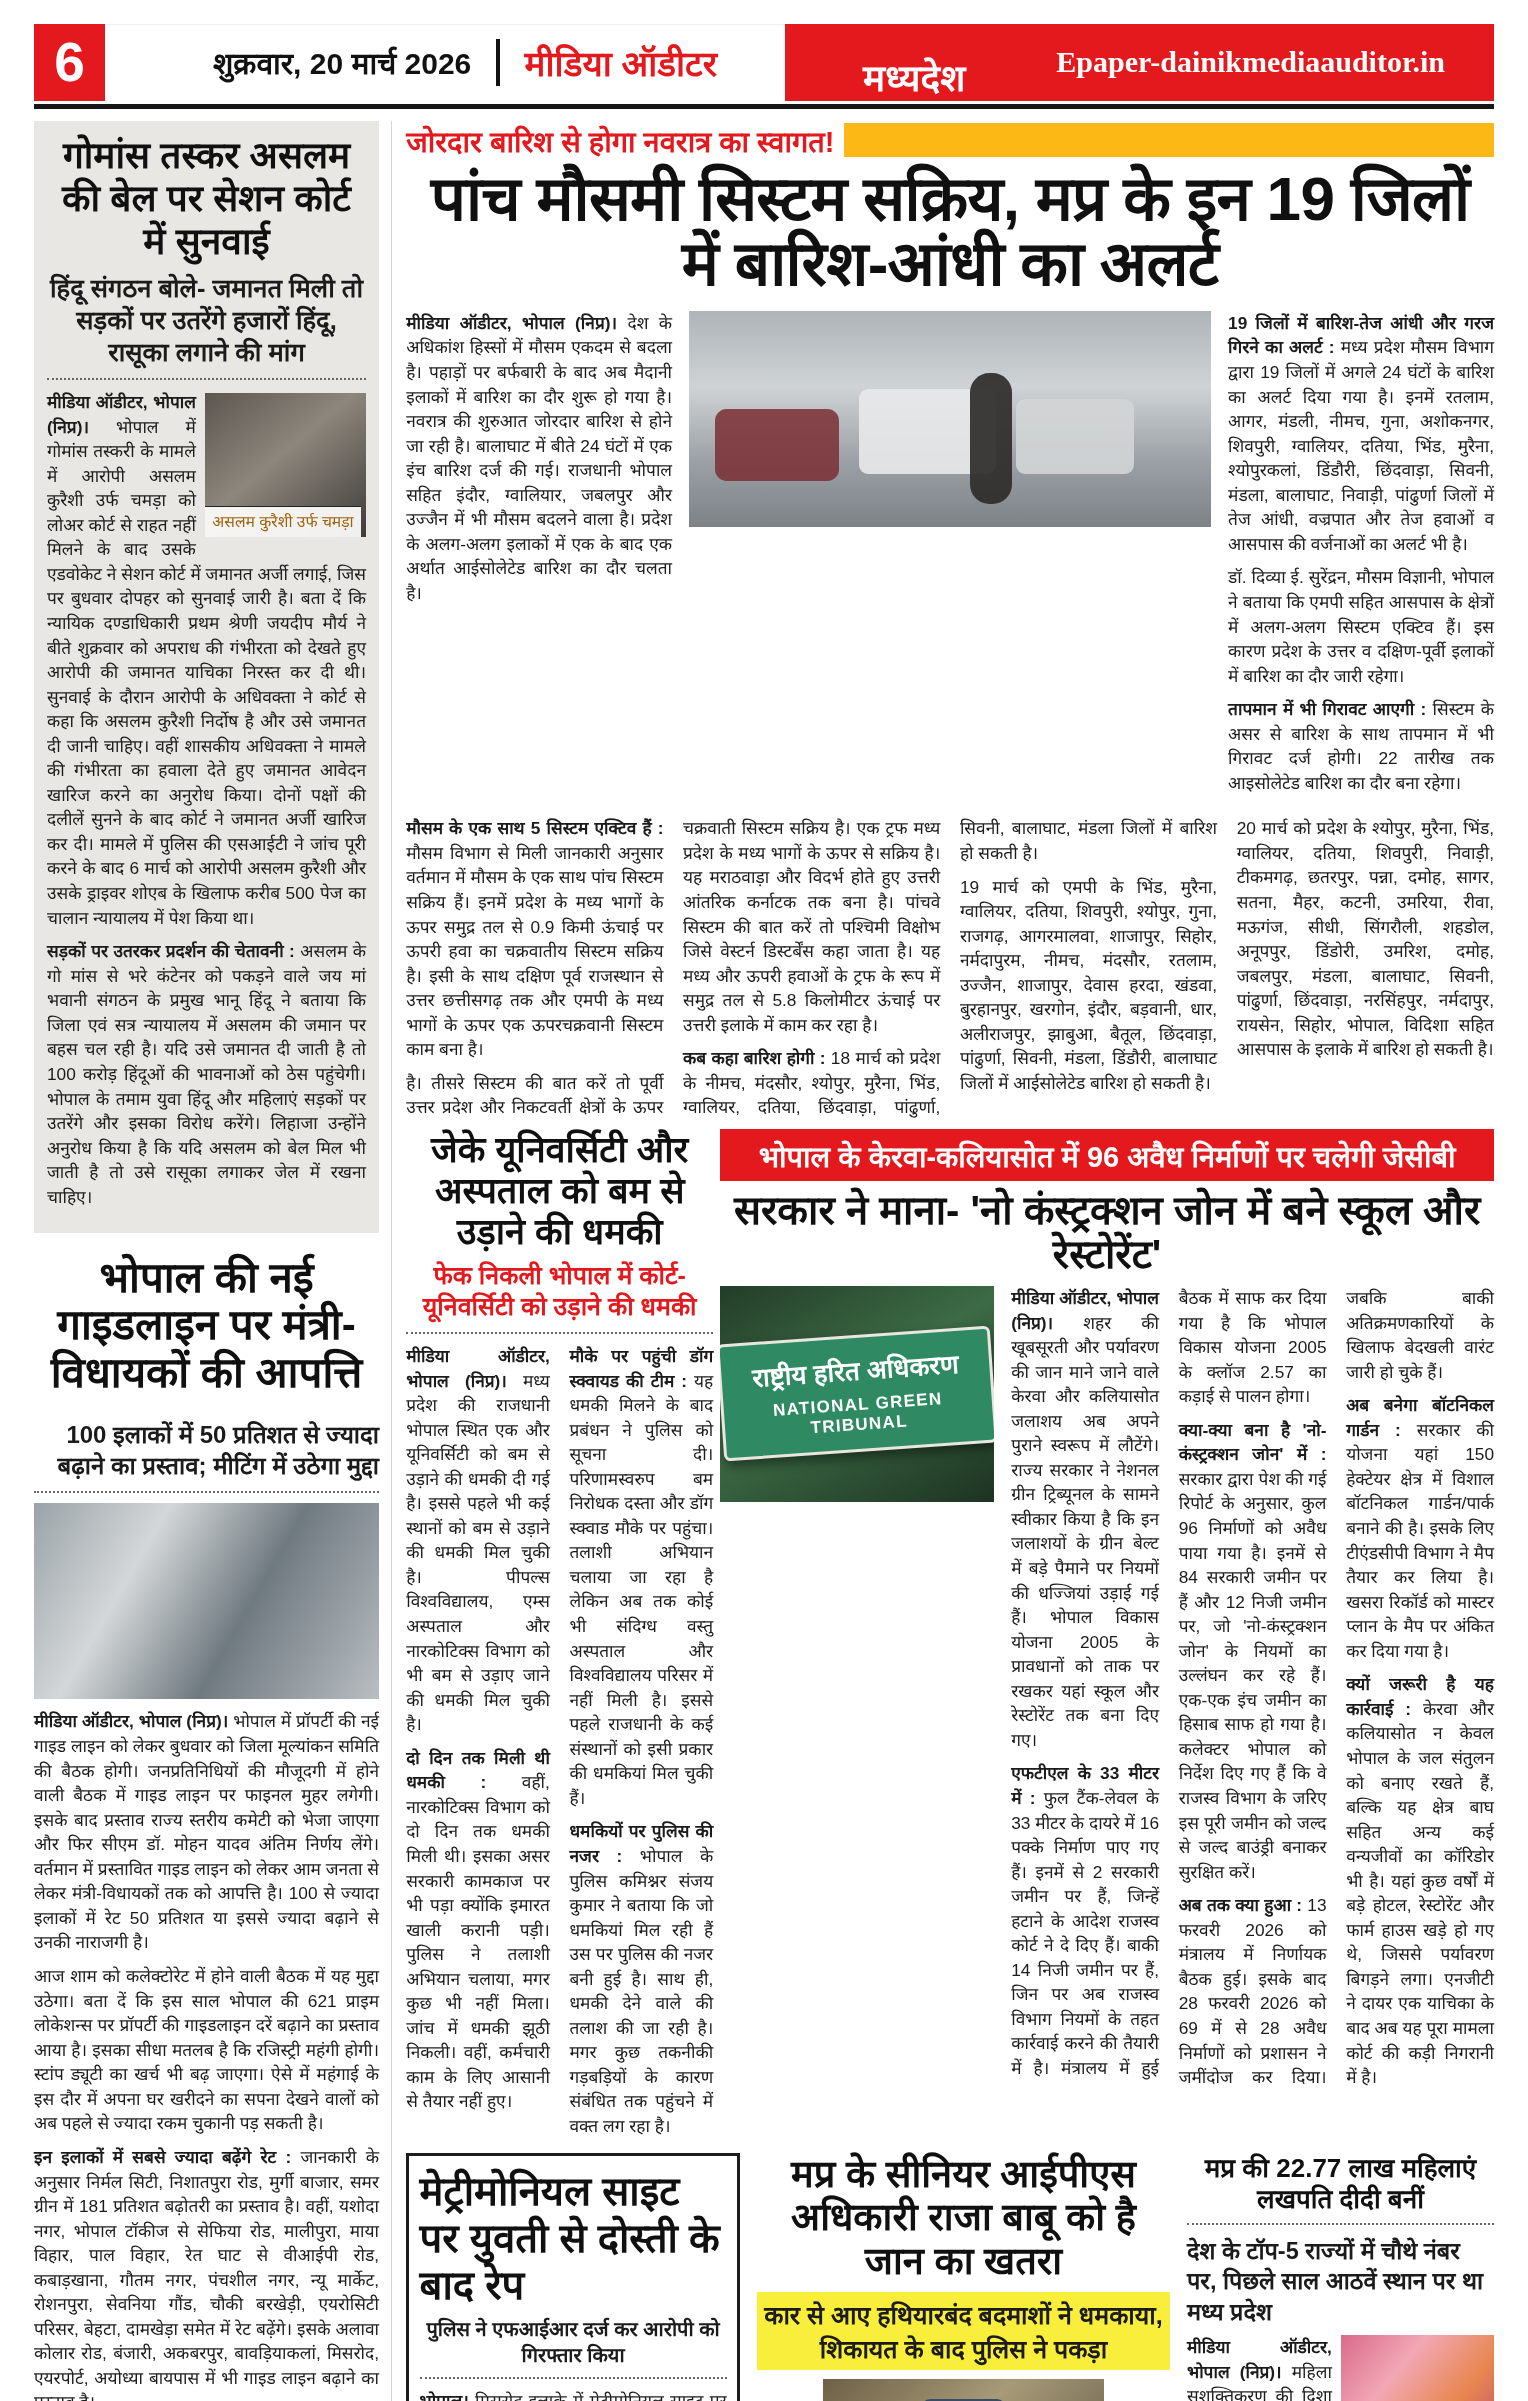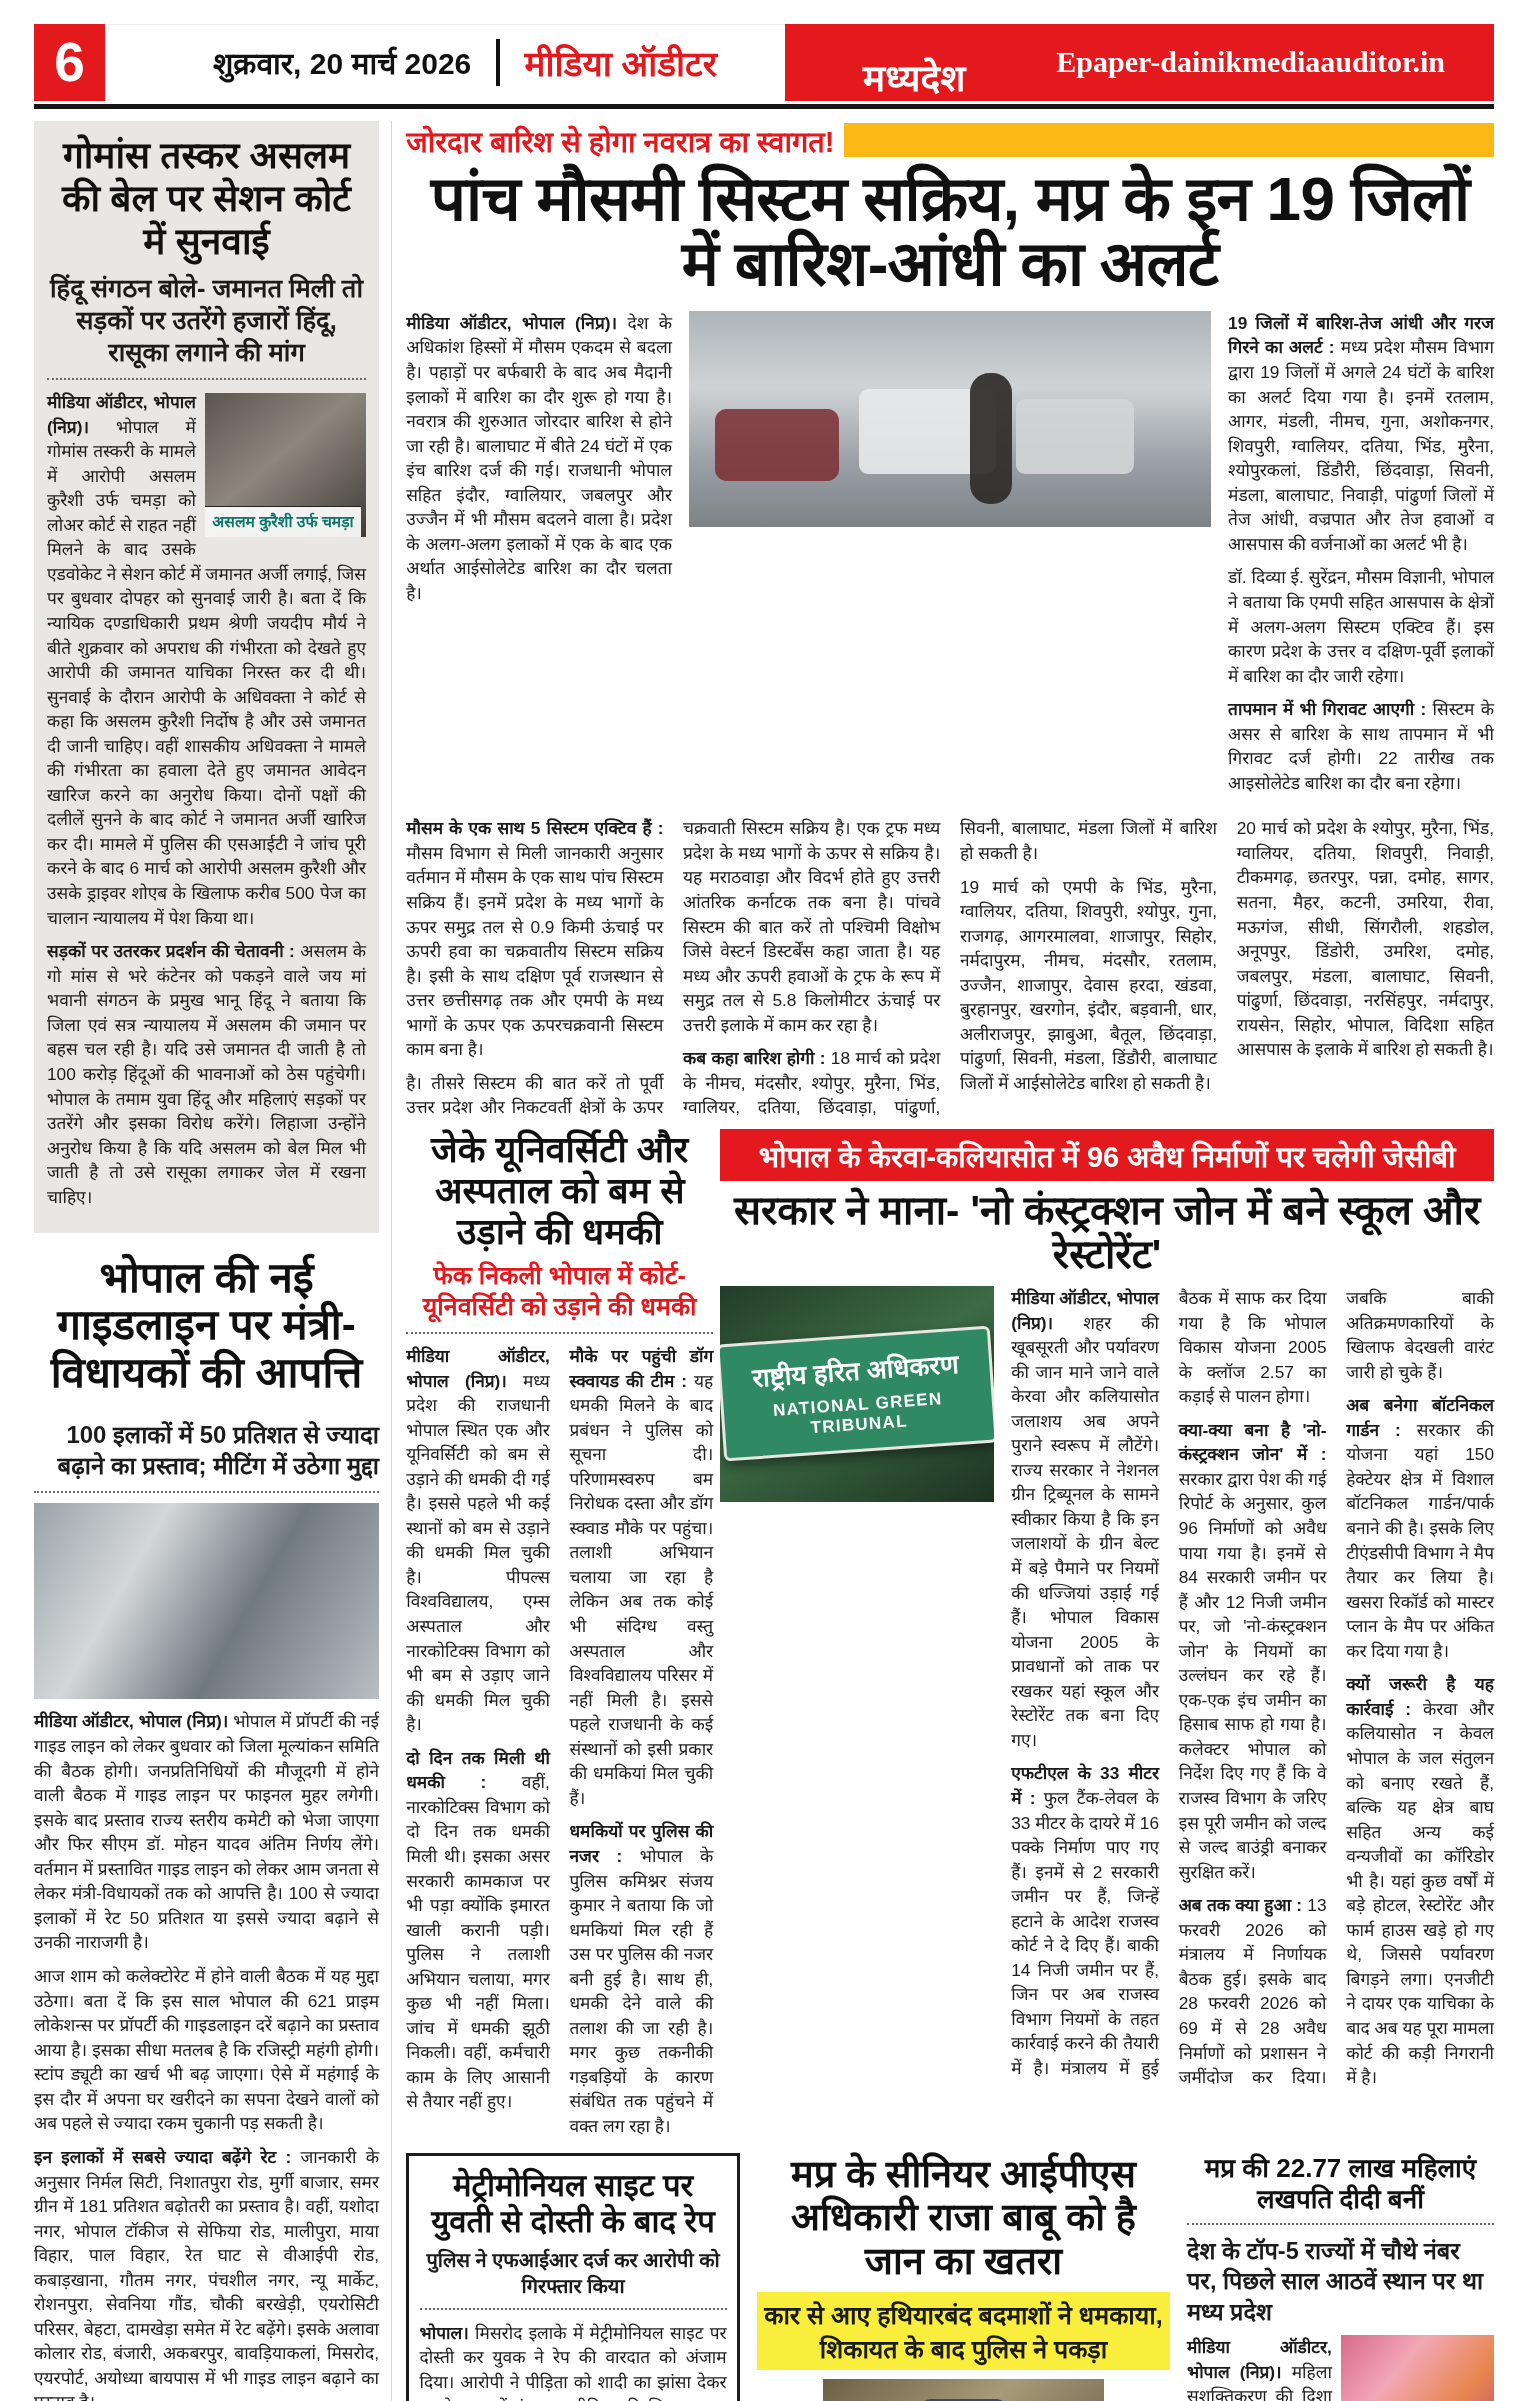--- a/index.html
+++ b/index.html
@@ -19,21 +19,21 @@
   
   :root{--red:#e4191e;--yellow:#fcb814;--hlyellow:#f9ee3b;--gray:#e9e7e3;}
   h1,h2,h3{margin:0;font-family:"Liberation Sans",sans-serif;color:#101010;}
   p{margin:0 0 9.1px 0;text-align:justify;}
   .dotted{border-bottom:2px dotted #666;margin:9.1px 0 10.4px 0;}
   .body-txt{font-size:17.3px;line-height:1.42;}
   .cols-2{column-count:2;column-gap:19.6px;}
   .cols-3{column-count:3;column-gap:19.6px;}
   .cols-4{column-count:4;column-gap:19.6px;}
   .photo{position:relative;background:#888;overflow:hidden;}
-  .caption-strip{position:absolute;left:0;right:5px;bottom:0;background:rgba(255,255,255,.92);color:#0f766e;font-weight:bold;text-align:center;padding:3.9px 2.6px;font-size:19.6px;border-top:1.3px solid #222;}
+  .caption-strip{position:absolute;left:0;right:5px;bottom:0;background:rgba(255,255,255,.92);color:#a16207;font-weight:normal;text-align:center;padding:3.9px 2.6px;font-size:19.6px;border-top:1.3px solid #222;}
   
   .content{display:flex;gap:14.4px;}
   .left-rail{flex:0 0 345px;border-right:0.7px solid #d8d5d0;padding-right:11.8px;}
   .main{flex:1;min-width:0;}
   
   .gray-box{background:var(--gray);padding:14.4px 13px;margin-bottom:17px;}
   .aslam-h{font-size:37px;text-align:center;line-height:1.16;}
   .aslam-sub{font-size:25.5px;text-align:center;font-weight:bold;line-height:1.25;margin-top:9.1px;}
   .aslam-photo{float:right;width:161px;height:144px;margin:2.6px 0 6.5px 9.1px;background:linear-gradient(140deg,#5c5650 0%,#8d867c 45%,#3f3c39 100%);}
   .guideline{padding:3.9px 0 1.3px 0;margin-bottom:17px;}
@@ -63,21 +63,21 @@
   .ngt-strip{background:var(--red);color:#ffffff;font-size:29px;font-weight:bold;text-align:center;padding:6.5px 5.2px;margin-bottom:6.5px;}
   .ngt-h{font-size:40px;text-align:center;line-height:1.1;margin-bottom:10.4px;}
   .ngt-row{display:flex;gap:17px;}
   .ngt-photo{flex:0 0 274px;height:216px;background:linear-gradient(150deg,#233d28 0%,#3c6b45 45%,#1d3322 100%);display:flex;align-items:center;justify-content:center;}
   .ngt-board{background:#2f8a63;border:3.9px solid #e8e6df;border-radius:6.5px;color:#fff;text-align:center;padding:14.4px 17px;transform:rotate(-4deg);box-shadow:0 5.2px 11.8px rgba(0,0,0,.45);}
   .ngt-board .l1{font-size:26px;font-weight:bold;}
   .ngt-board .l2{font-size:17px;letter-spacing:1.3px;margin-top:6.5px;font-weight:bold;}
   
   .row3{display:flex;gap:17px;margin:5.2px 0 15.7px 0;}
   .matri{flex:0 0 307px;border:3.3px solid #1c1c1c;padding:11.8px 10.4px;}
-  .matri-h{font-size:31px;text-align:center;line-height:1.18;}
+  .matri-h{font-size:40px;text-align:left;line-height:1.18;}
   .matri-sub{font-size:20px;font-weight:bold;text-align:center;margin-top:6.5px;line-height:1.3;}
   .ips{flex:1;min-width:0;}
   .ips-h{font-size:38px;text-align:center;line-height:1.14;}
   .ips-sub{display:block;background:var(--hlyellow);font-size:25px;font-weight:bold;text-align:center;margin:9.1px 0;padding:5.2px 3.9px;}
   .ips-photo{width:281px;height:196px;margin:0 auto 9.1px auto;background:linear-gradient(135deg,#6d6046 0%,#a79a77 40%,#4a4438 100%);}
   .ips-photo .cap{position:absolute;width:85px;height:59px;left:98px;top:19.6px;border-radius:9.1px 9.1px 26px 26px;background:#3a4b66;}
   .lakh{flex:0 0 307px;}
   .lakh-h{font-size:26px;text-align:center;line-height:1.18;}
   .lakh-sub{font-size:23.5px;font-weight:bold;line-height:1.3;margin:7.8px 0;}
   .didi-photo{float:right;width:153px;height:111px;margin:0 0 6.5px 9.1px;background:linear-gradient(130deg,#d96a8a 0%,#f2a7b5 35%,#e8864f 70%,#c2526e 100%);}

